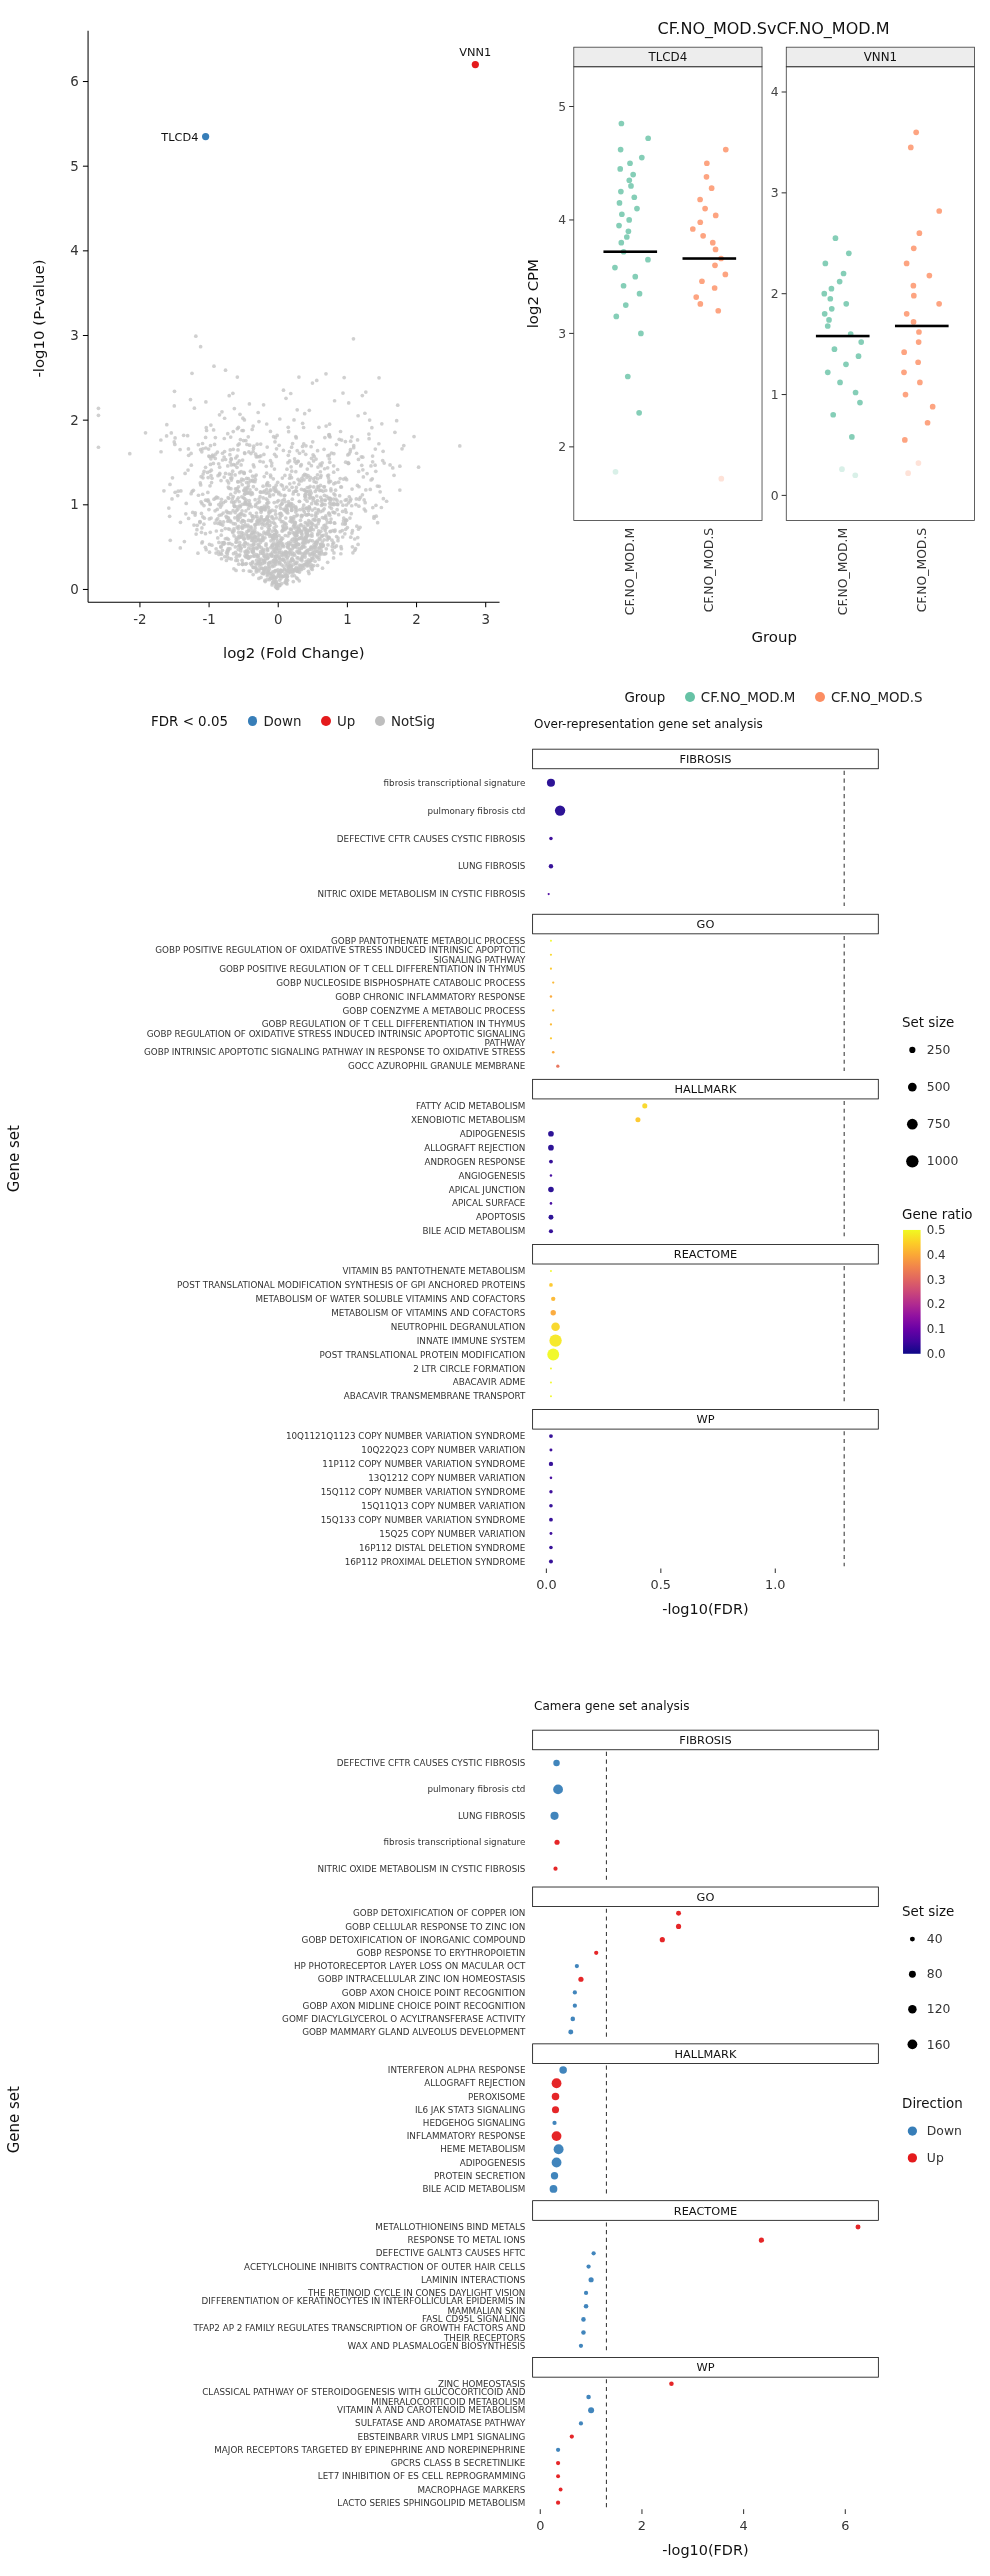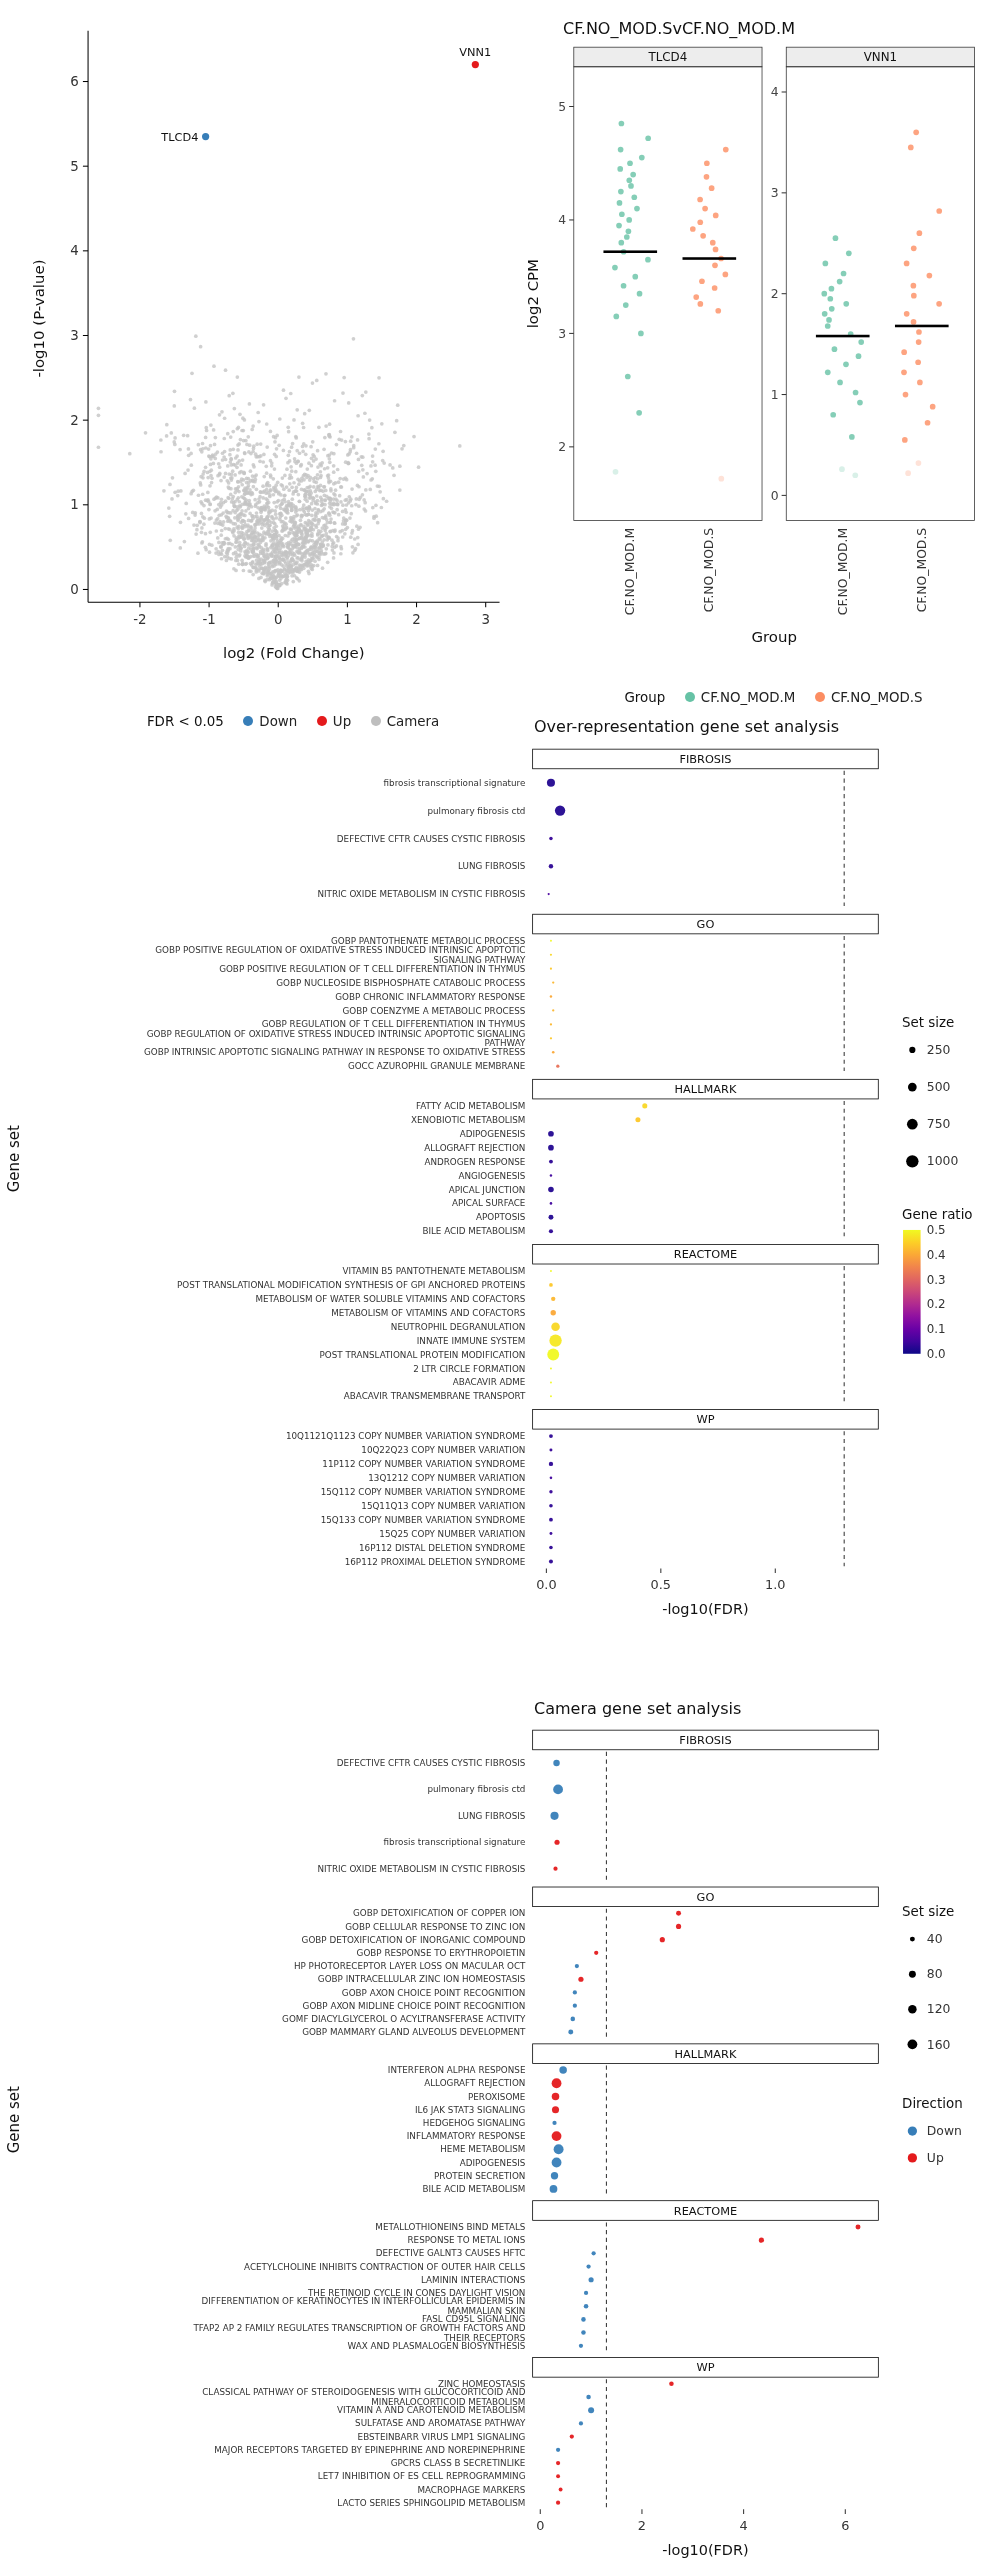--- a/index.html
+++ b/index.html
@@ -4,31 +4,31 @@
 <style>
   *{box-sizing:border-box;margin:0;padding:0;}
   html,body{width:991px;height:2576px;background:#ffffff;}
   .page{position:relative;width:991px;height:2576px;background:#fff;
         font-family:"DejaVu Sans","Liberation Sans",sans-serif;color:#1a1a1a;overflow:hidden;}
   figure{margin:0;}
   svg text{font-family:"DejaVu Sans","Liberation Sans",sans-serif;}
 
   .volcano-fig{position:absolute;left:19.6px;top:18.6px;width:495px;}
   .strip-fig{position:absolute;left:522px;top:18.6px;width:462px;}
-  .strip-title{font-size:16px;font-weight:400;color:#111;padding-left:41px;margin-bottom:3.1px;}
+  .strip-title{font-size:16px;font-weight:400;color:#111;text-align:center;padding-left:41px;margin-bottom:3.1px;}
 
   .plot-legend{display:flex;justify-content:center;align-items:center;gap:19.6px;
                font-size:13.4px;color:#222;margin-top:23px;}
   .volcano-fig .plot-legend{padding-left:52px;margin-top:32px;}
   .strip-fig .plot-legend{padding-left:41px;}
   .legend-title{color:#111;}
   .legend-item{display:inline-flex;align-items:center;}
   .legend-dot{display:inline-block;width:9.8px;height:9.8px;border-radius:50%;margin-right:6.2px;background:#999;}
 
-  .section-title{position:absolute;font-size:16px;font-weight:400;color:#111;}
+  .section-title{position:absolute;font-size:12px;font-weight:400;color:#111;}
   #ora-title{left:534px;top:717px;}
   #camera-title{left:534px;top:1699px;}
   #ora-svg{position:absolute;left:0;top:744px;}
   #camera-svg{position:absolute;left:0;top:1725px;}
 </style>
 </head>
 <body>
 
 <div class="page">
 
@@ -1876,21 +1876,21 @@
       <span class="legend-item">
         <i class="legend-dot" style="background-color: rgb(55, 126, 184);"></i>
         <span>Down</span>
       </span>
       <span class="legend-item">
         <i class="legend-dot" style="background-color: rgb(228, 26, 28);"></i>
         <span>Up</span>
       </span>
       <span class="legend-item">
         <i class="legend-dot" style="background-color: rgb(190, 190, 190);"></i>
-        <span>Camera</span>
+        <span>NotSig</span>
       </span>
     </figcaption>
   </figure>
 
   <figure class="strip-fig">
     <h2 class="strip-title">CF.NO_MOD.SvCF.NO_MOD.M</h2>
     <svg id="strip-svg" width="462" height="624" viewBox="0 0 895 1210">
         <rect x="100" y="12" width="365" height="38" fill="#ededed" stroke="#333" stroke-width="1.5"></rect>
         <text x="282.5" y="39" text-anchor="middle" font-size="23" fill="#111">TLCD4</text>
         <rect x="100" y="50" width="365" height="880" fill="none" stroke="#333" stroke-width="1.5"></rect>

